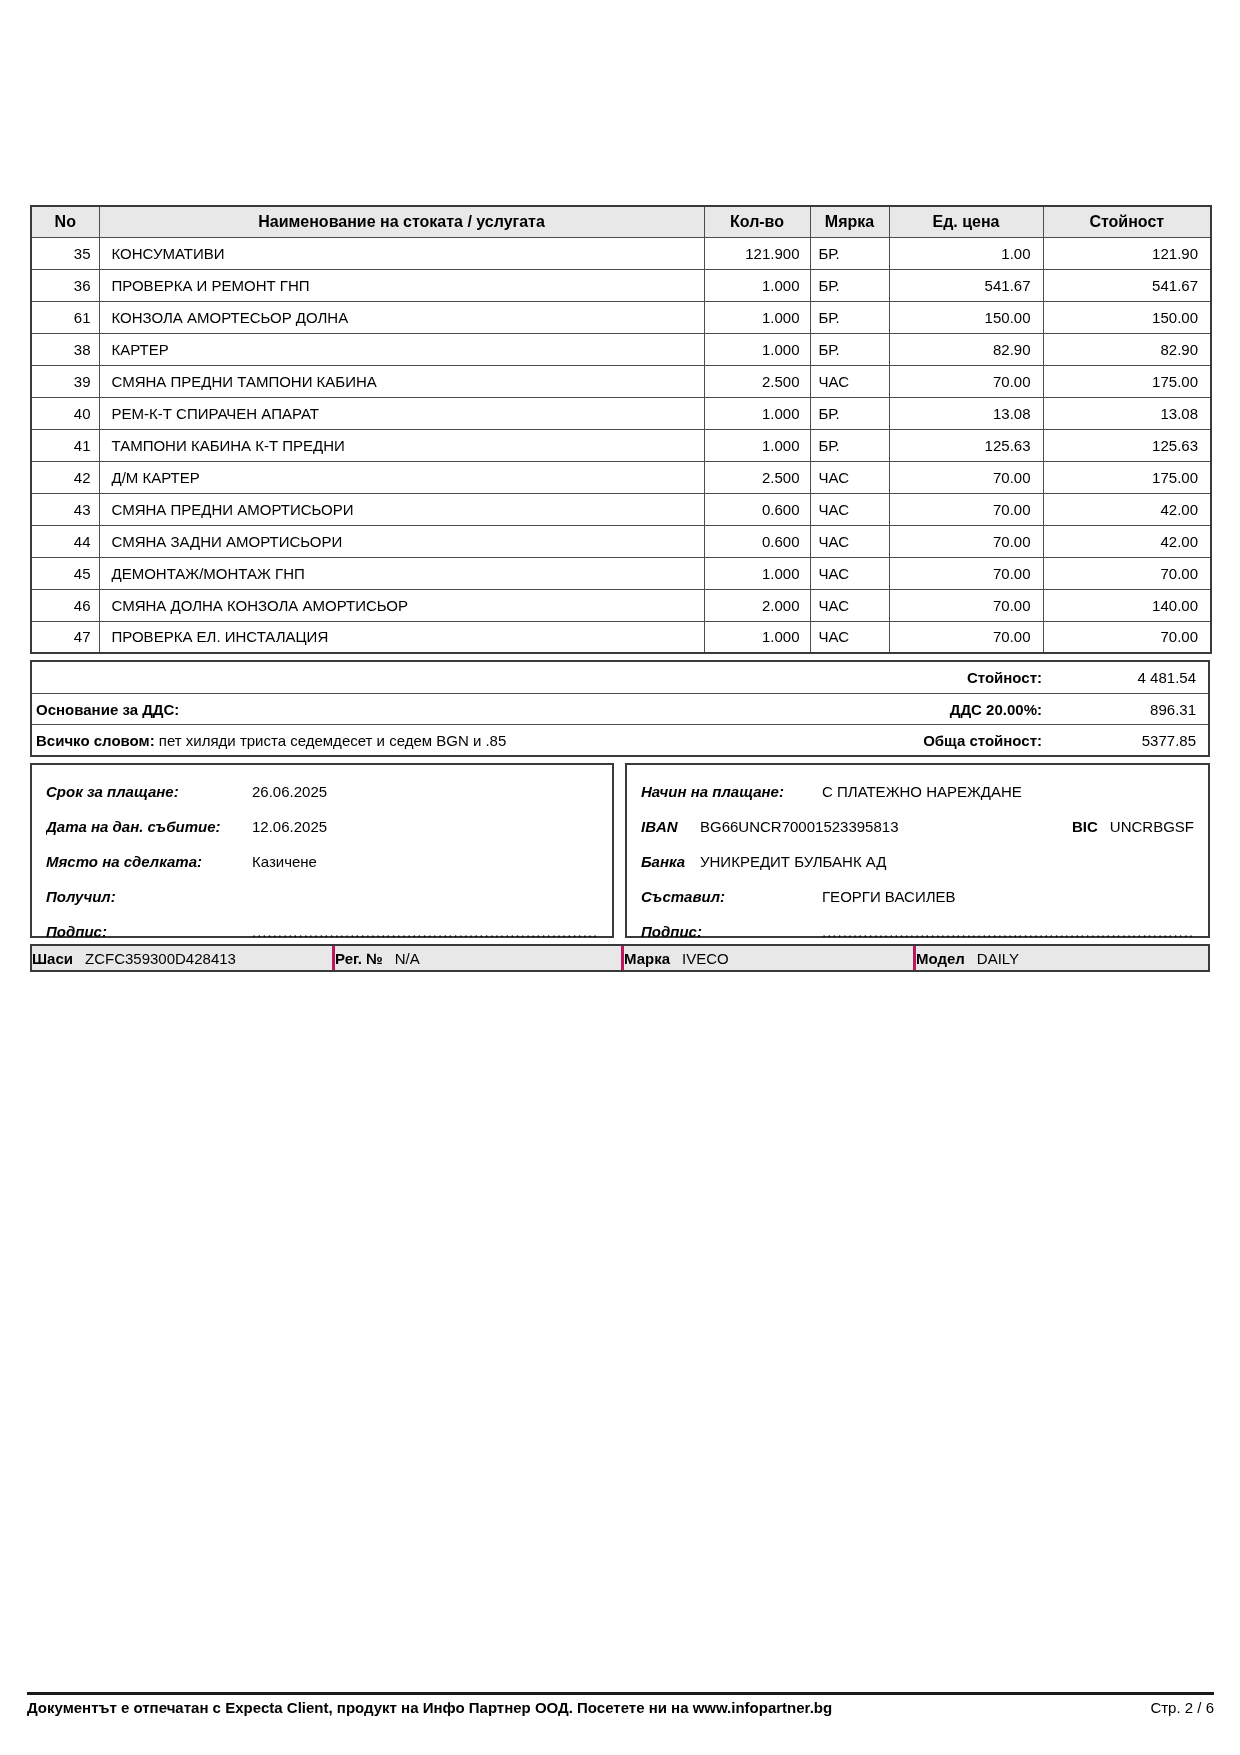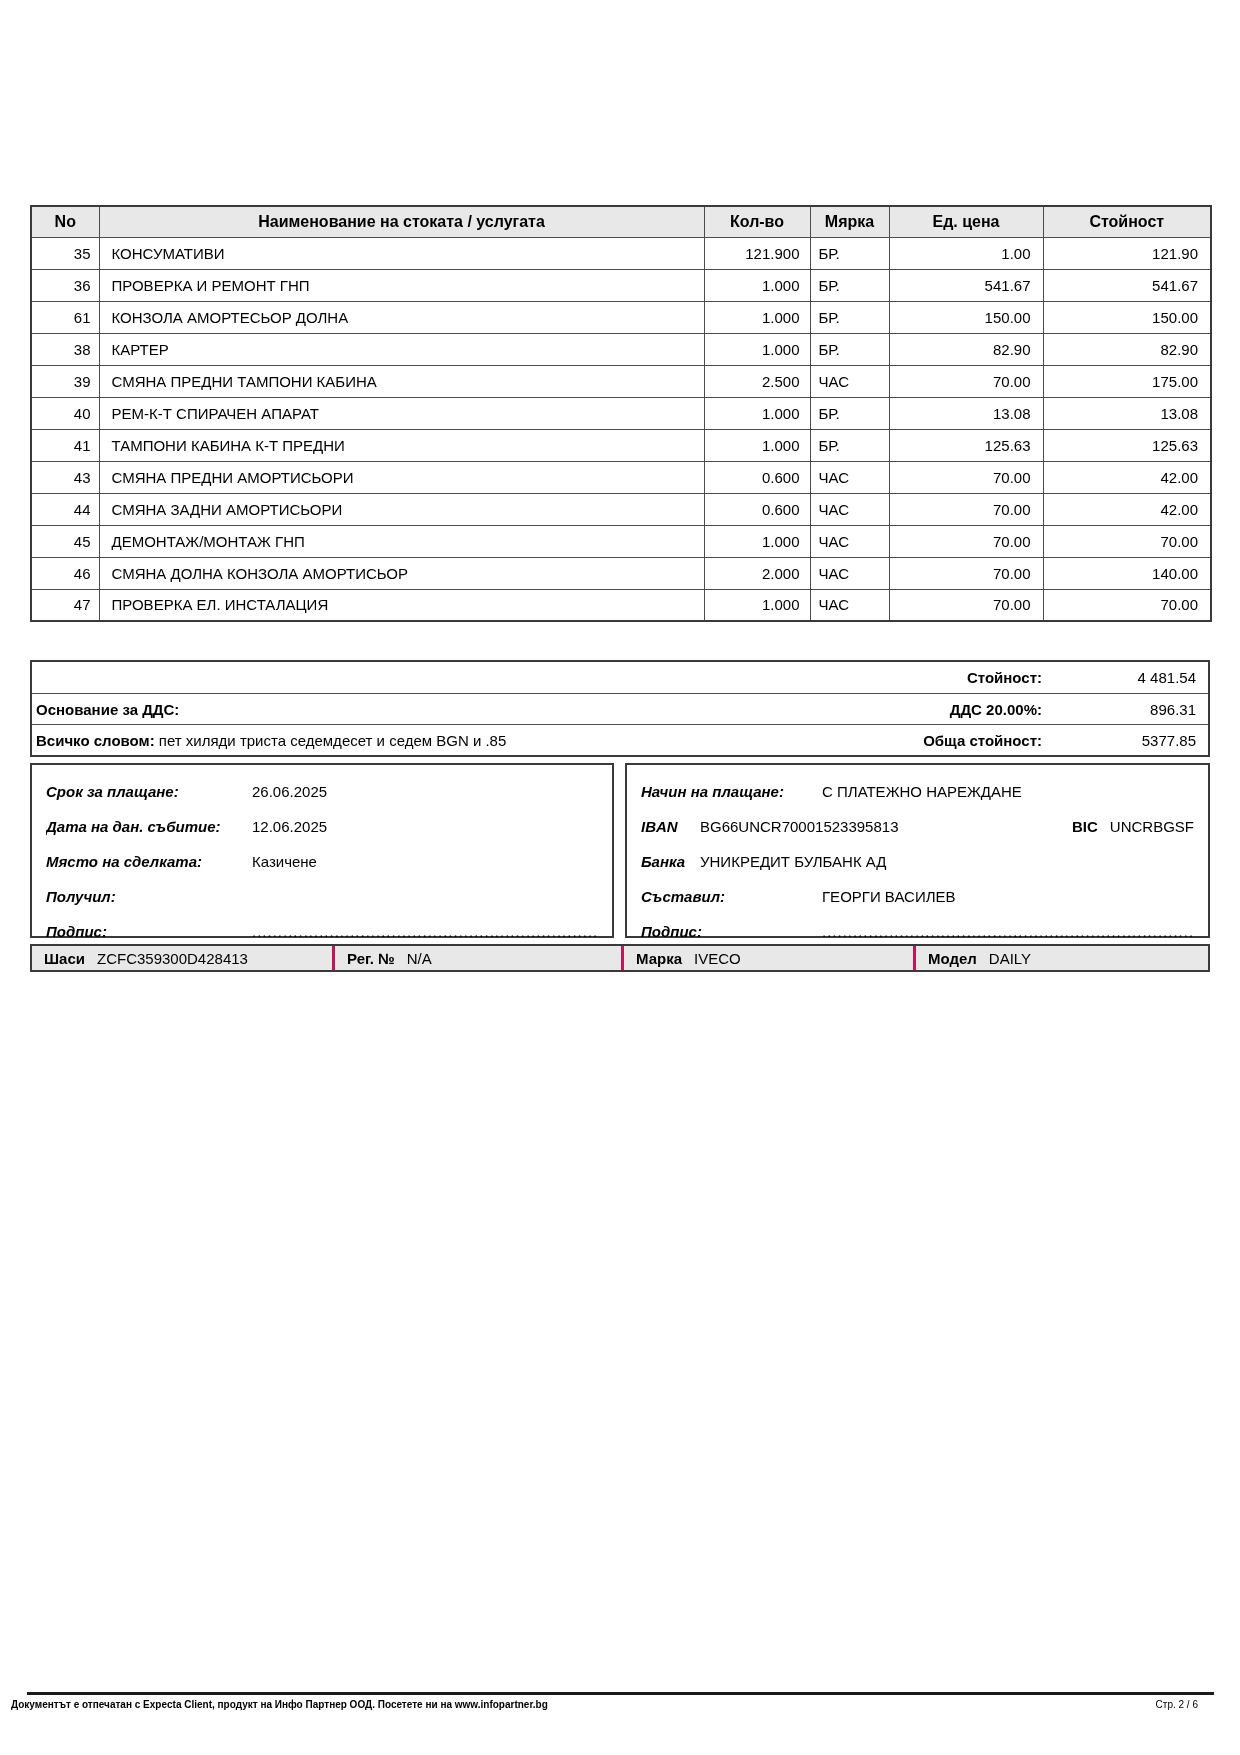--- a/index.html
+++ b/index.html
@@ -36,28 +36,28 @@
   .pay-row { display:flex; align-items:baseline; height:35px; line-height:35px; white-space:nowrap; overflow:hidden; }
   .pay-label { font-weight:bold; flex:0 0 auto;font-style:italic; }
   .w206 { width:206px; } .w181 { width:181px; } .w59 { width:59px; }
   .pay-value { flex:0 0 auto; }
   .dots { overflow:hidden; white-space:nowrap; flex:1 1 auto; letter-spacing:1px; }
   .spacer { flex:1 1 auto; }
   .bic-label { font-weight:bold; margin-right:12px; }
 
   
   .vehicle { position:absolute; left:30px; top:944px; width:1180px; height:28px; border:2px solid #3a3a3a; background:#e8e8e8; display:flex; font-size:15px; }
-  .vehicle-cell { display:flex; align-items:center; padding-left:12px; white-space:nowrap; overflow:hidden; }
+  .vehicle-cell { display:flex; align-items:center; white-space:nowrap; overflow:hidden; }
   .vehicle-cell + .vehicle-cell { border-left:3px solid #be185d; }
   .vc1 { width:300px; } .vc2 { width:289px; } .vc3 { width:292px; } .vc4 { flex:1; }
   .vehicle-cell .lbl { font-weight:bold; margin-right:12px; }
 
   
   .footer-line { position:absolute; left:27px; top:1692px; width:1187px; border-top:3px solid #1a1a1a; }
-  .footer { position:absolute; left:11px; top:1699px; width:1187px; display:flex; justify-content:space-between; font-size:10px; }
+  .footer { position:absolute; left:27px; top:1699px; width:1187px; display:flex; justify-content:space-between; font-size:15px; }
   .footer-left { font-weight:bold; }
 </style>
 </head>
 <body>
 
 <div class="page">
 
   <table class="items">
     <colgroup>
       <col style="width:68px">
@@ -128,20 +128,28 @@
         </tr>
         <tr>
           <td class="c-no">41</td>
           <td class="c-name">ТАМПОНИ КАБИНА К-Т ПРЕДНИ</td>
           <td class="c-qty">1.000</td>
           <td class="c-unit">БР.</td>
           <td class="c-price">125.63</td>
           <td class="c-value">125.63</td>
         </tr>
         <tr>
+          <td class="c-no">42</td>
+          <td class="c-name">Д/М КАРТЕР</td>
+          <td class="c-qty">2.500</td>
+          <td class="c-unit">ЧАС</td>
+          <td class="c-price">70.00</td>
+          <td class="c-value">175.00</td>
+        </tr>
+        <tr>
           <td class="c-no">43</td>
           <td class="c-name">СМЯНА ПРЕДНИ АМОРТИСЬОРИ</td>
           <td class="c-qty">0.600</td>
           <td class="c-unit">ЧАС</td>
           <td class="c-price">70.00</td>
           <td class="c-value">42.00</td>
         </tr>
         <tr>
           <td class="c-no">44</td>
           <td class="c-name">СМЯНА ЗАДНИ АМОРТИСЬОРИ</td>

